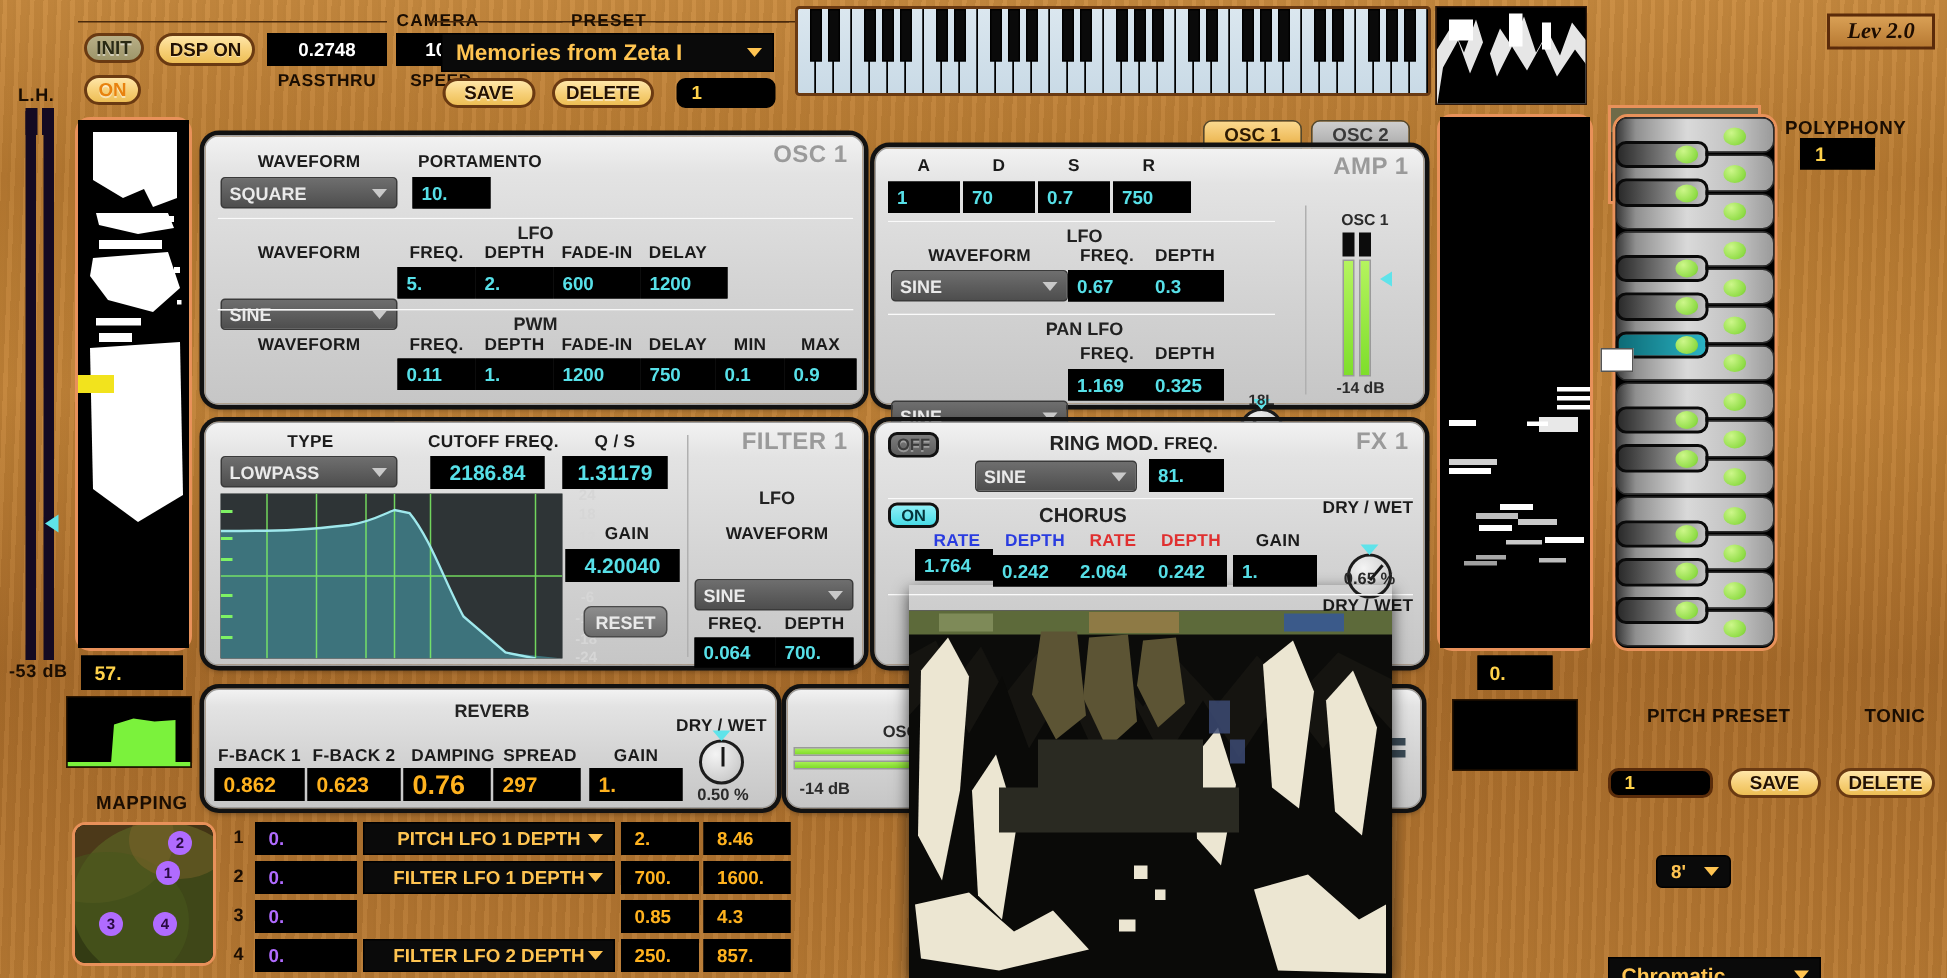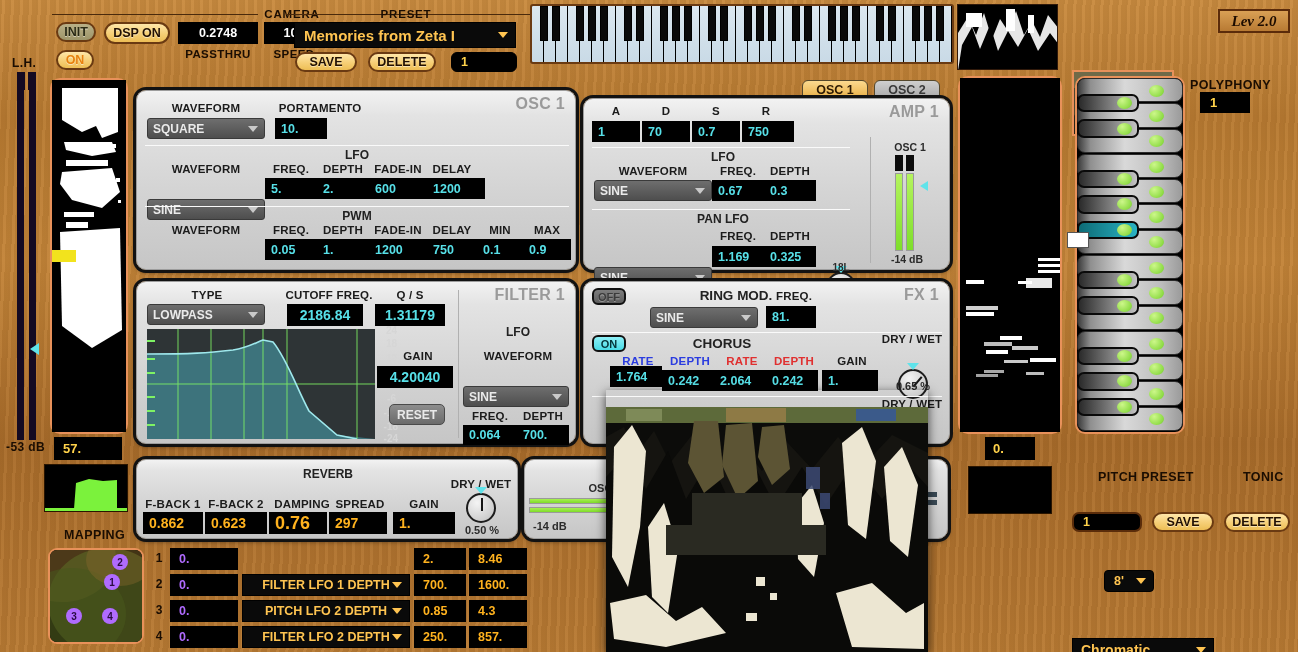--- a/index.html
+++ b/index.html
@@ -304,21 +304,21 @@
 
   <div class="hr abs" style="left:8px;top:115px;width:424px;"></div>
   <div class="sect abs" style="left:0;top:118px;width:440px;">PWM</div>
 
   <div class="lbl abs" style="left:14px;top:133px;width:110px;">WAVEFORM</div>
   <div class="dd abs" style="left:10px;top:148px;width:118px;">
     <span>TRIANGLE</span>
       <span class="car"></span>
   </div>
   <div class="lbl abs" style="left:128px;top:133px;width:52px;">FREQ.</div>
-  <div class="vbox abs" style="left:128px;top:148px;width:52px;height:21px;">0.05</div>
+  <div class="vbox abs" style="left:128px;top:148px;width:52px;height:21px;">0.11</div>
   <div class="lbl abs" style="left:180px;top:133px;width:52px;">DEPTH</div>
   <div class="vbox abs" style="left:180px;top:148px;width:52px;height:21px;">1.</div>
   <div class="lbl abs" style="left:232px;top:133px;width:58px;">FADE-IN</div>
   <div class="vbox abs" style="left:232px;top:148px;width:58px;height:21px;">1200</div>
   <div class="lbl abs" style="left:290px;top:133px;width:50px;">DELAY</div>
   <div class="vbox abs" style="left:290px;top:148px;width:50px;height:21px;">750</div>
   <div class="lbl abs" style="left:340px;top:133px;width:46px;">MIN</div>
   <div class="vbox abs" style="left:340px;top:148px;width:46px;height:21px;">0.1</div>
   <div class="lbl abs" style="left:386px;top:133px;width:48px;">MAX</div>
   <div class="vbox abs" style="left:386px;top:148px;width:48px;height:21px;">0.9</div>
@@ -628,42 +628,42 @@
   <div class="abs" style="left:54px;top:24px;width:16px;height:16px;border-radius:50%;background:#b06bff;display:flex;align-items:center;justify-content:center;font-size:10px;font-weight:bold;color:#2a0b44;">1</div>
   <div class="abs" style="left:16px;top:58px;width:16px;height:16px;border-radius:50%;background:#b06bff;display:flex;align-items:center;justify-content:center;font-size:10px;font-weight:bold;color:#2a0b44;">3</div>
   <div class="abs" style="left:52px;top:58px;width:16px;height:16px;border-radius:50%;background:#b06bff;display:flex;align-items:center;justify-content:center;font-size:10px;font-weight:bold;color:#2a0b44;">4</div>
 </div>
 
 <div class="abs" style="left:152px;top:546px;width:360px;height:102px;">
 
   <div class="abs" style="left:0;top:2px;width:360px;height:22px;">
     <div class="abs" style="left:0;top:3px;width:14px;font-size:12px;color:#1a0d02;font-weight:bold;text-align:center;">1</div>
     <div class="vbox violet abs" style="left:18px;top:0;width:68px;height:22px;padding-left:8px;">0.</div>
+    <div class="dd-blk abs" style="left:90px;top:0;width:168px;height:22px;">
+      <span>PITCH LFO 1 DEPTH</span>
+        <span class="car amber"></span>
+    </div>
     <div class="vbox amber abs" style="left:262px;top:0;width:52px;height:22px;padding-left:8px;">2.</div>
     <div class="vbox amber abs" style="left:317px;top:0;width:58px;height:22px;padding-left:8px;">8.46</div>
   </div>
 
   <div class="abs" style="left:0;top:28px;width:360px;height:22px;">
     <div class="abs" style="left:0;top:3px;width:14px;font-size:12px;color:#1a0d02;font-weight:bold;text-align:center;">2</div>
     <div class="vbox violet abs" style="left:18px;top:0;width:68px;height:22px;padding-left:8px;">0.</div>
     <div class="dd-blk abs" style="left:90px;top:0;width:168px;height:22px;">
       <span>FILTER LFO 1 DEPTH</span>
         <span class="car amber"></span>
     </div>
     <div class="vbox amber abs" style="left:262px;top:0;width:52px;height:22px;padding-left:8px;">700.</div>
     <div class="vbox amber abs" style="left:317px;top:0;width:58px;height:22px;padding-left:8px;">1600.</div>
   </div>
 
   <div class="abs" style="left:0;top:54px;width:360px;height:22px;">
     <div class="abs" style="left:0;top:3px;width:14px;font-size:12px;color:#1a0d02;font-weight:bold;text-align:center;">3</div>
     <div class="vbox violet abs" style="left:18px;top:0;width:68px;height:22px;padding-left:8px;">0.</div>
-    <div class="dd-blk abs" style="left:90px;top:0;width:168px;height:22px;">
-      <span>PITCH LFO 2 DEPTH</span>
-        <span class="car amber"></span>
-    </div>
     <div class="vbox amber abs" style="left:262px;top:0;width:52px;height:22px;padding-left:8px;">0.85</div>
     <div class="vbox amber abs" style="left:317px;top:0;width:58px;height:22px;padding-left:8px;">4.3</div>
   </div>
 
   <div class="abs" style="left:0;top:80px;width:360px;height:22px;">
     <div class="abs" style="left:0;top:3px;width:14px;font-size:12px;color:#1a0d02;font-weight:bold;text-align:center;">4</div>
     <div class="vbox violet abs" style="left:18px;top:0;width:68px;height:22px;padding-left:8px;">0.</div>
     <div class="dd-blk abs" style="left:90px;top:0;width:168px;height:22px;">
       <span>FILTER LFO 2 DEPTH</span>
         <span class="car amber"></span>

